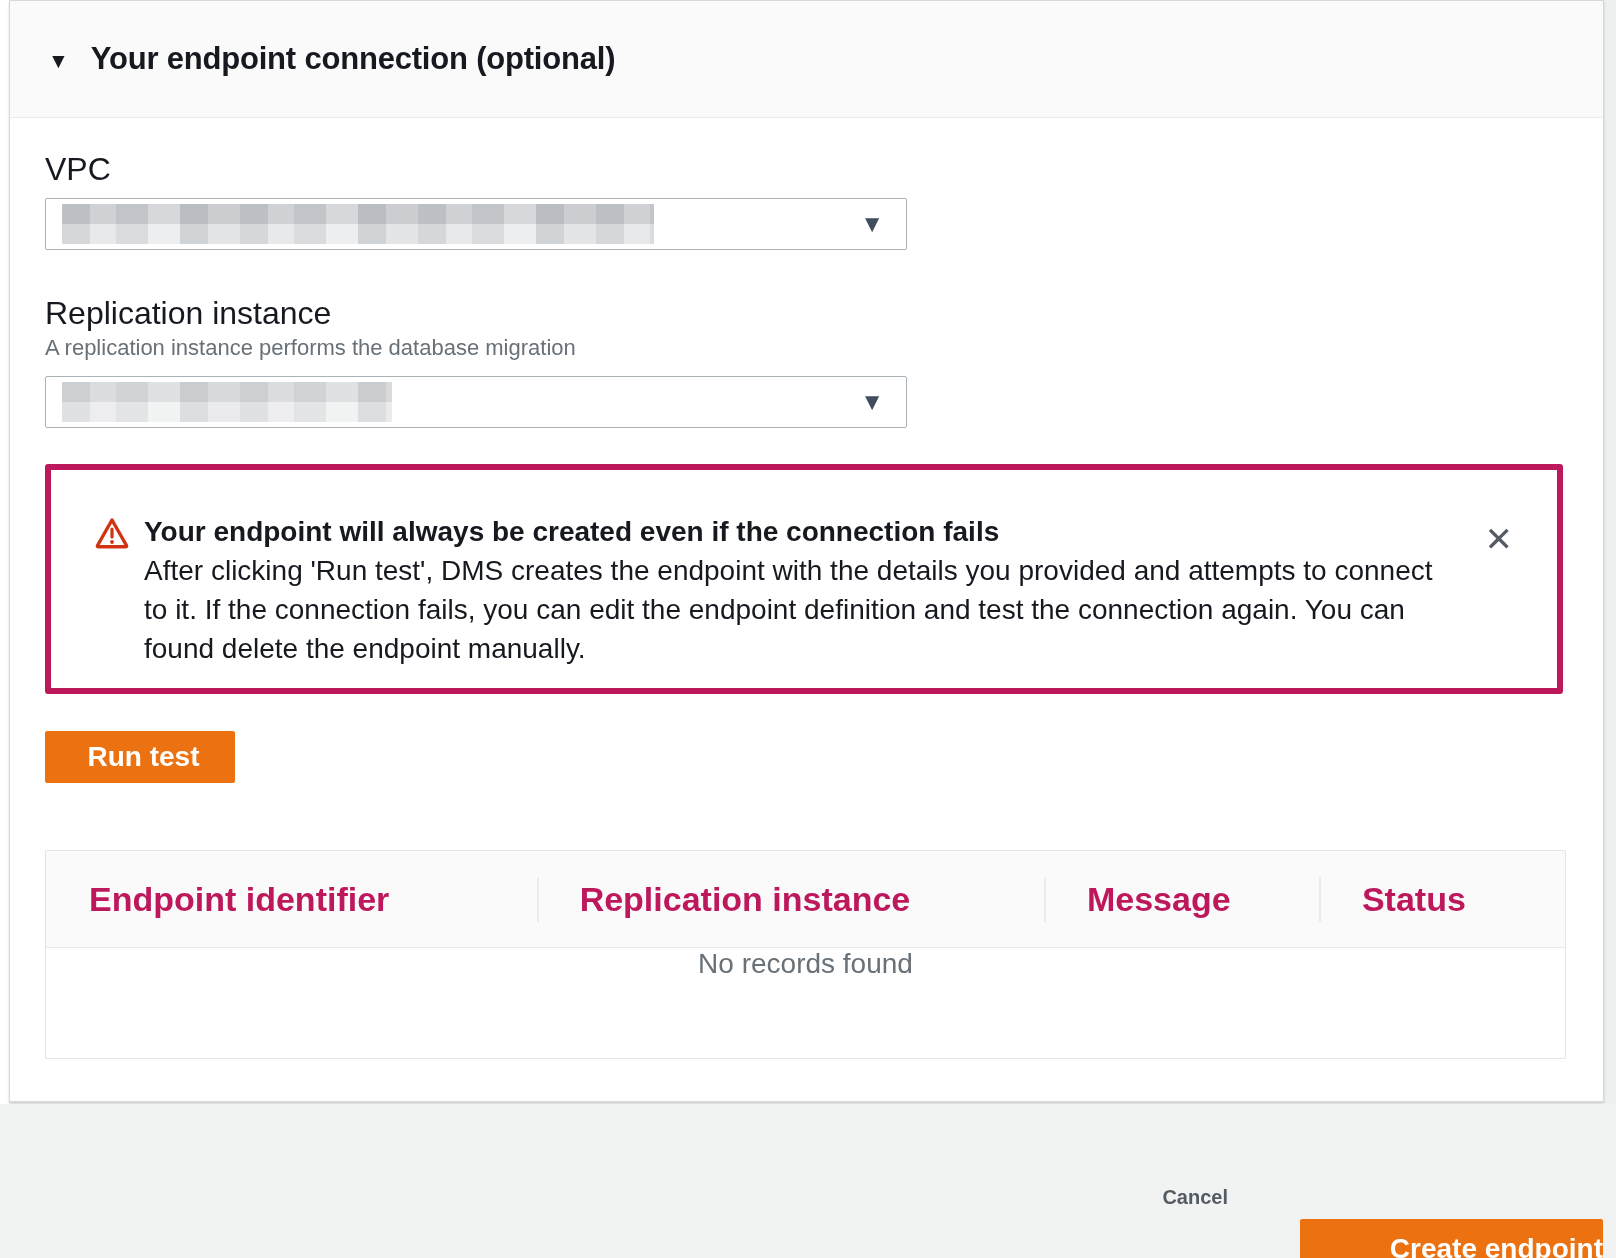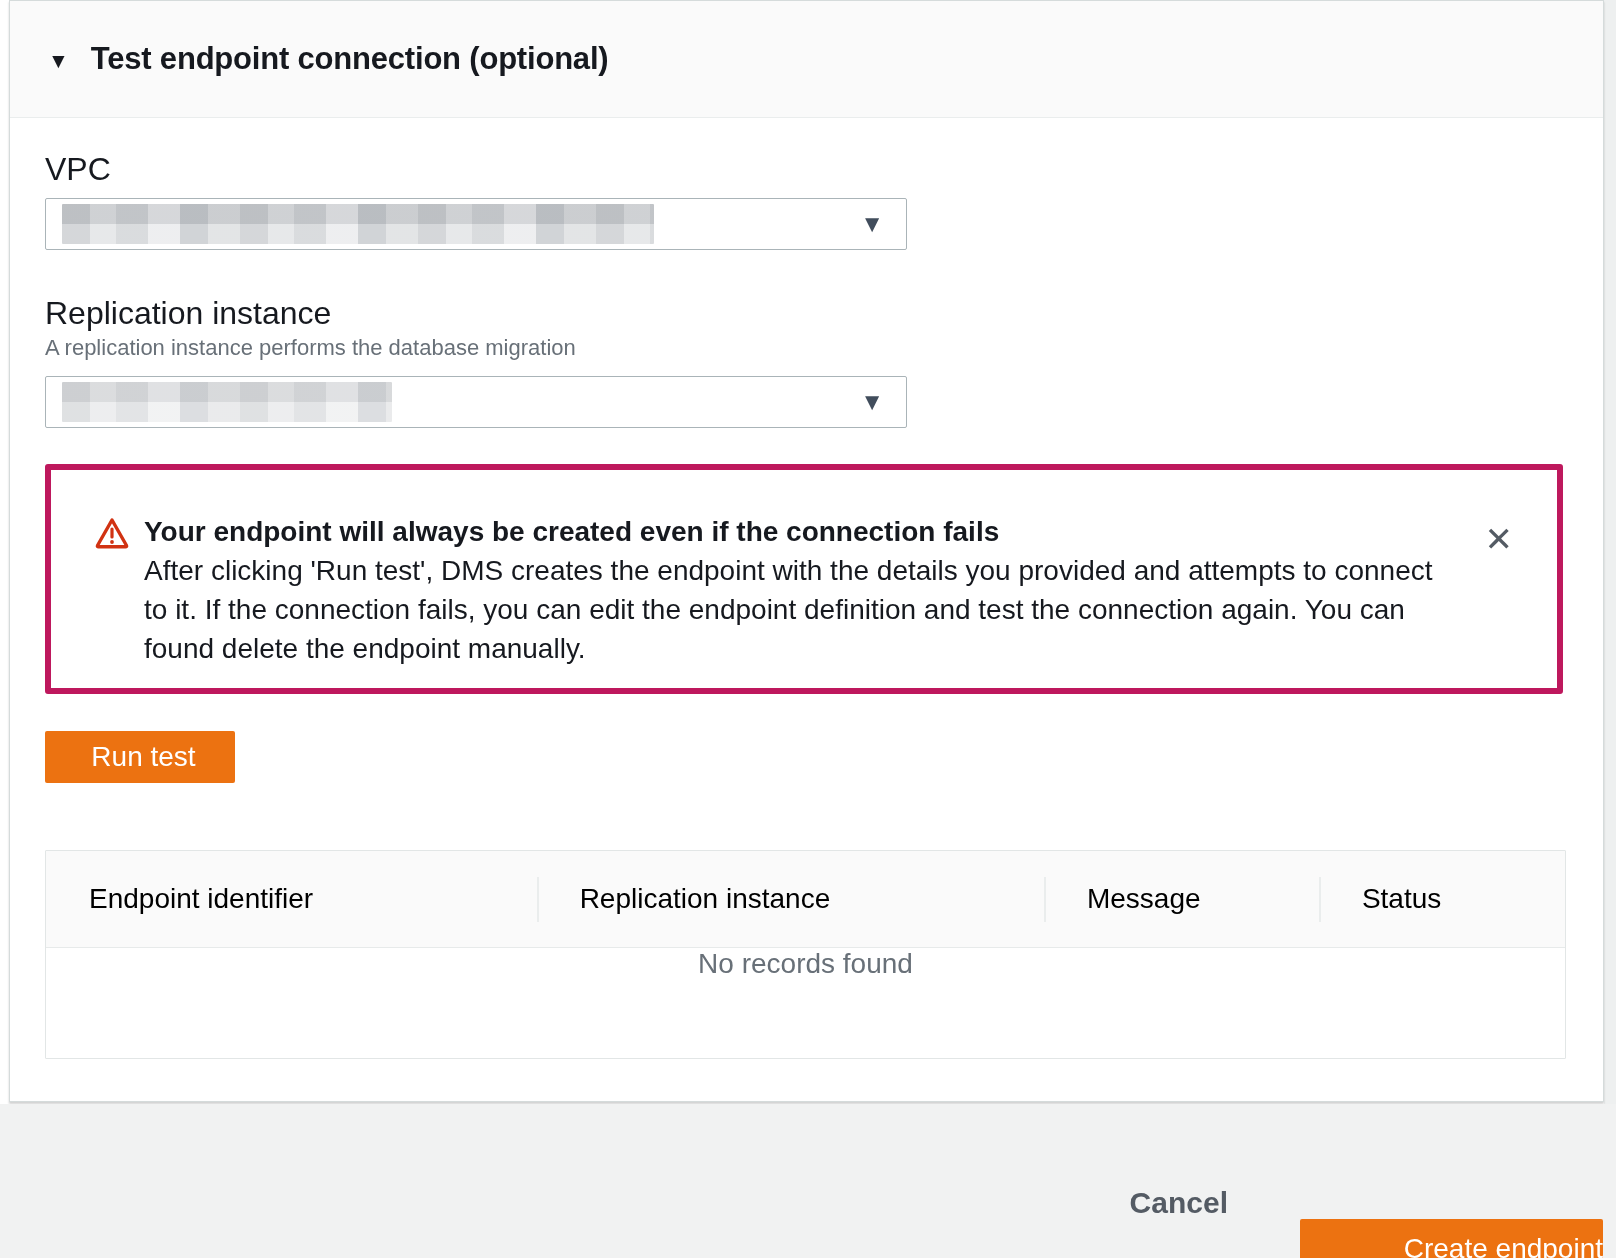--- a/index.html
+++ b/index.html
@@ -85,21 +85,21 @@
     position:absolute; top:52px; right:44px;
     font-size:34px; color:#545b64; line-height:1;
     cursor:pointer; border:none; background:none;
     font-family:"Liberation Sans", sans-serif;
   }
 
   
   .btn {
     border:none; border-radius:2px;
     font-family:"Liberation Sans", sans-serif;
-    font-size:28px; font-weight:400;
+    font-size:28px; font-weight:700;
     cursor:pointer;
     padding-left:7px;
   }
   .btn-primary { background:#ec7211; color:#ffffff; }
   .run-test {
     margin-top:37px;
     width:190px; height:52px;
   }
 
   
@@ -109,21 +109,21 @@
     border:1px solid #e2e6e6;
     border-radius:1px;
   }
   .thead {
     display:flex; align-items:center;
     height:97px;
     background:#fafafa;
     border-bottom:1px solid #e7eaea;
   }
   .th {
-    font-size:28px; font-weight:400; color:#000000;
+    font-size:34px; font-weight:700; color:#be185d;
     padding-left:43px;
     position:relative;
     display:flex; align-items:center;
     height:100%;
   }
   .th + .th::before {
     content:""; position:absolute; left:0; top:26px;
     width:2px; height:45px; background:#eaeded;
   }
   .th.c1 { width:32.3%; }
@@ -139,38 +139,38 @@
   
   .footer {
     position:absolute; left:0; top:1104px;
     width:1616px; height:154px;
     background:#f1f2f2;
   }
   .cancel-btn {
     position:absolute; top:1186px; right:388px;
     background:none; border:none;
     font-family:"Liberation Sans", sans-serif;
-    font-size:30px; font-weight:700; color:#545b64;
+    font-size:20px; font-weight:700; color:#545b64;
     cursor:pointer;
   }
   .create-btn {
     position:absolute; top:1219px; right:13px;
     width:303px; height:59px;text-align:right;
   }
 </style>
 </head>
 <body>
 
 <div class="page-bg-right"></div>
 
 <div class="card">
 
   <div class="card-header">
     <span class="collapse-tri">▼</span>
-    <span class="card-title">Test endpoint connection (optional)</span>
+    <span class="card-title">Your endpoint connection (optional)</span>
   </div>
 
   <div class="card-body">
 
     <div class="field-group">
       <div class="field-label">VPC</div>
       <div class="select">
         <div class="redact vpc"></div>
         <span class="caret">▼</span>
       </div>

